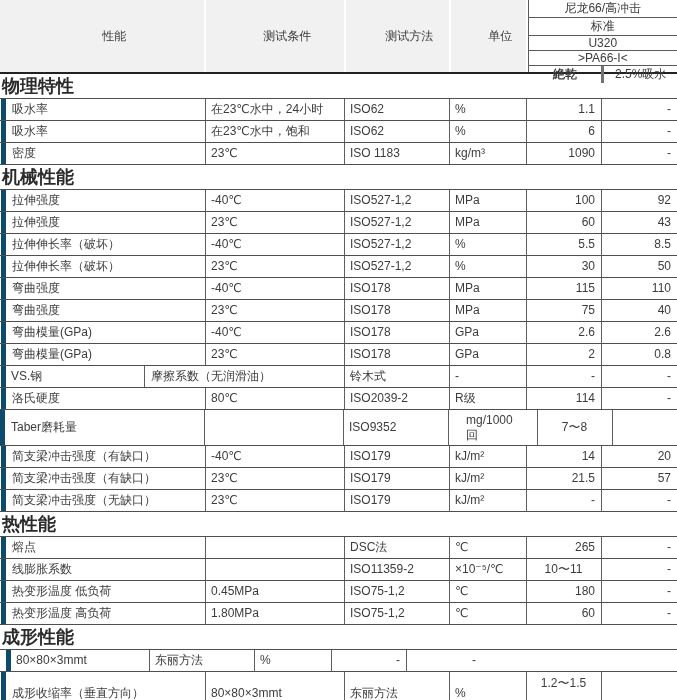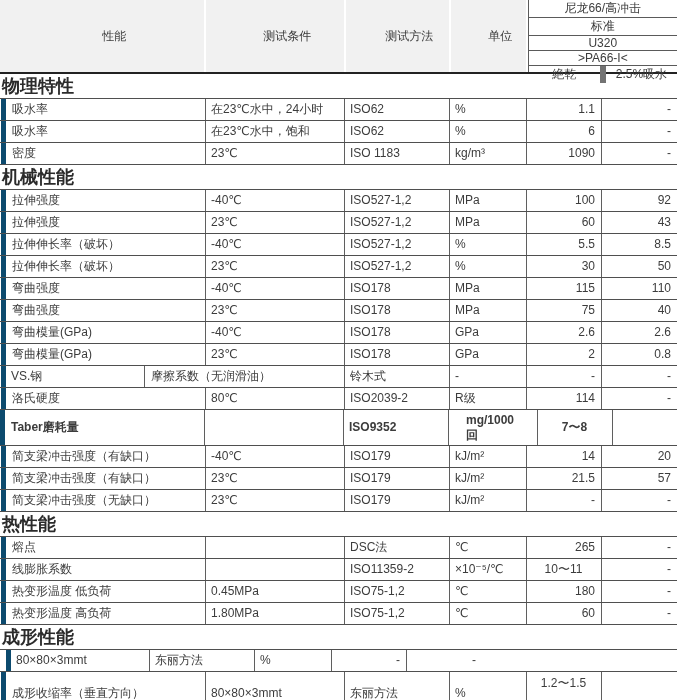--- a/index.html
+++ b/index.html
@@ -20,27 +20,27 @@
   .hc3 { width:103px; }
   .hc4 { width:75px; }
   .hgap { width:2px; background:#ffffff; }
   .hright { width:150px; display:flex; flex-direction:column; box-sizing:border-box;
             border-left:1px solid #5a5a5a; background:#ffffff; }
   .hrow { flex:1; display:flex; align-items:center; justify-content:center;
           border-bottom:1px solid #5a5a5a;text-align:center; }
   .hrow:last-child { border-bottom:none; }
   .hsplit { padding:0; }
   .hsplit .sub { flex:1; height:100%; display:flex; align-items:center; justify-content:center; box-sizing:border-box; }
-  .hsplit .sub.dry { border-right:6px solid #737373; }
+  .hsplit .sub.dry { border-right:3px solid #737373;font-weight:bold; }
   
   .section-title { height:24px; line-height:24px; font-weight:bold; font-size:18px;
                    padding-left:2px; color:#2b2b2b; }
   .sec-rows { border-top:1px solid #4f4f4f; }
   .row { display:flex; height:21px; border-bottom:1px solid #4f4f4f; }
-  .row.tall { height:35px;font-weight:bold; }
+  .row.tall { height:35px; }
   .row.last { height:43px; }
   .gutter { width:6px; }
   .cells { display:flex; flex:1; border-left:5px solid #0c4a6e; }
   .cell { box-sizing:border-box; display:flex; align-items:center;
           padding:0 5px; border-right:1px solid #5f5f5f; overflow:hidden; line-height:15px; }
   .c1 { width:200px; padding-left:6px; }
   .c2 { width:139px; }
   .c3 { width:105px; }
   .c4 { width:77px; }
   .c5 { width:75px; }

